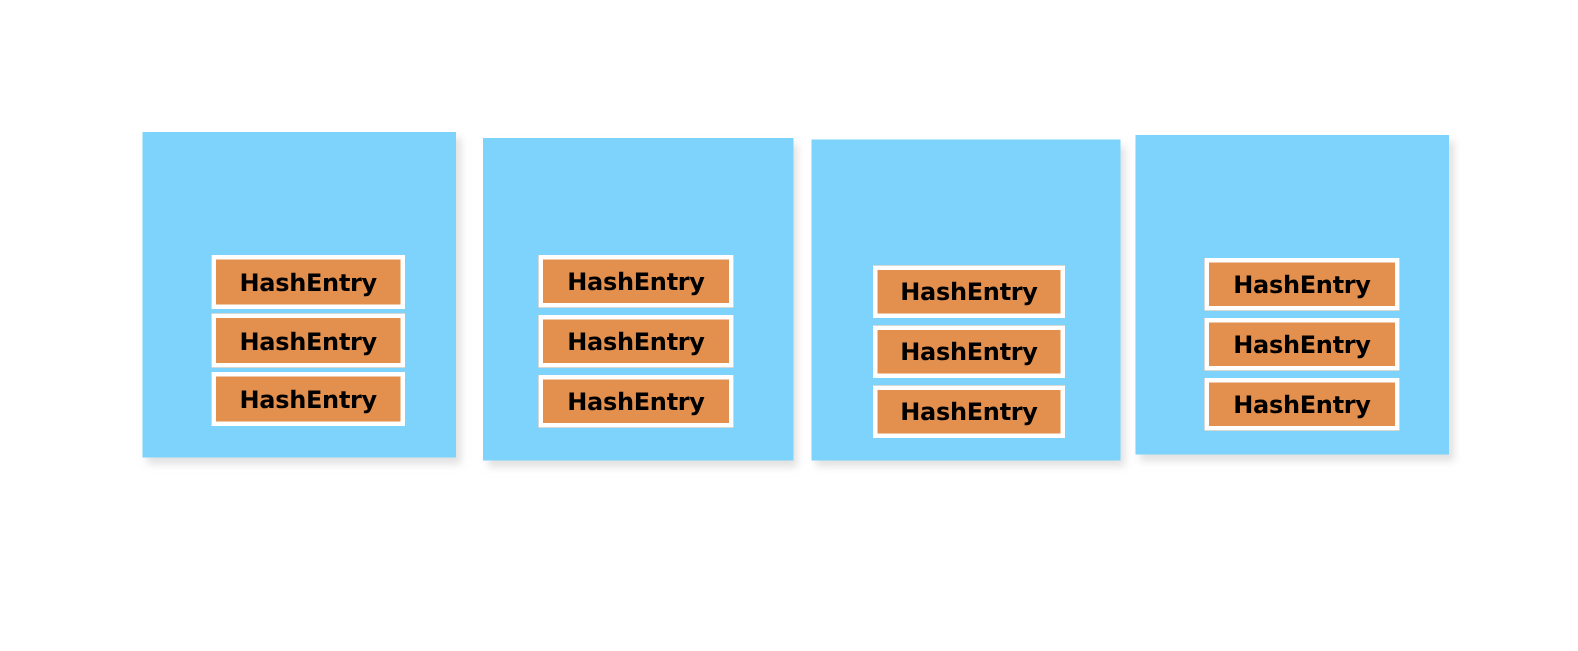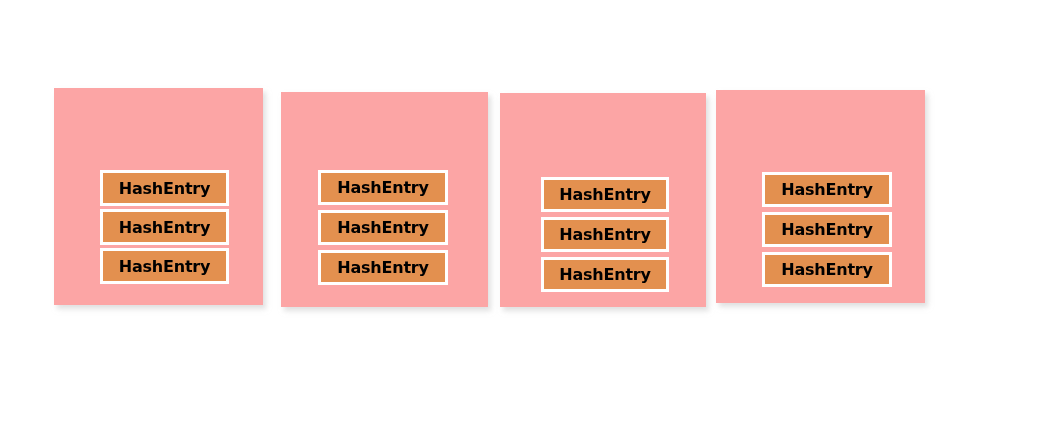--- a/index.html
+++ b/index.html
@@ -18,24 +18,25 @@
   #diagram-canvas {
     position: absolute;
     left: 0;
     top: 0;
     width: 1052px;
     height: 434px;
   }
 
   .segment-card {
     position: absolute;
-    background: #fca5a5;
+    background: #7dd3fc;
     box-sizing: border-box;
     box-shadow: 3px 4px 5px rgba(200, 200, 200, 0.55);
     border: 0;
+    margin-left: 41px;
   }
 
   .segment-title {
     position: absolute;
     left: 0;
     right: 0;
     text-align: center;
     color: #000000;
     font-weight: bold;
     font-family: "DejaVu Sans", "Liberation Sans", sans-serif;

